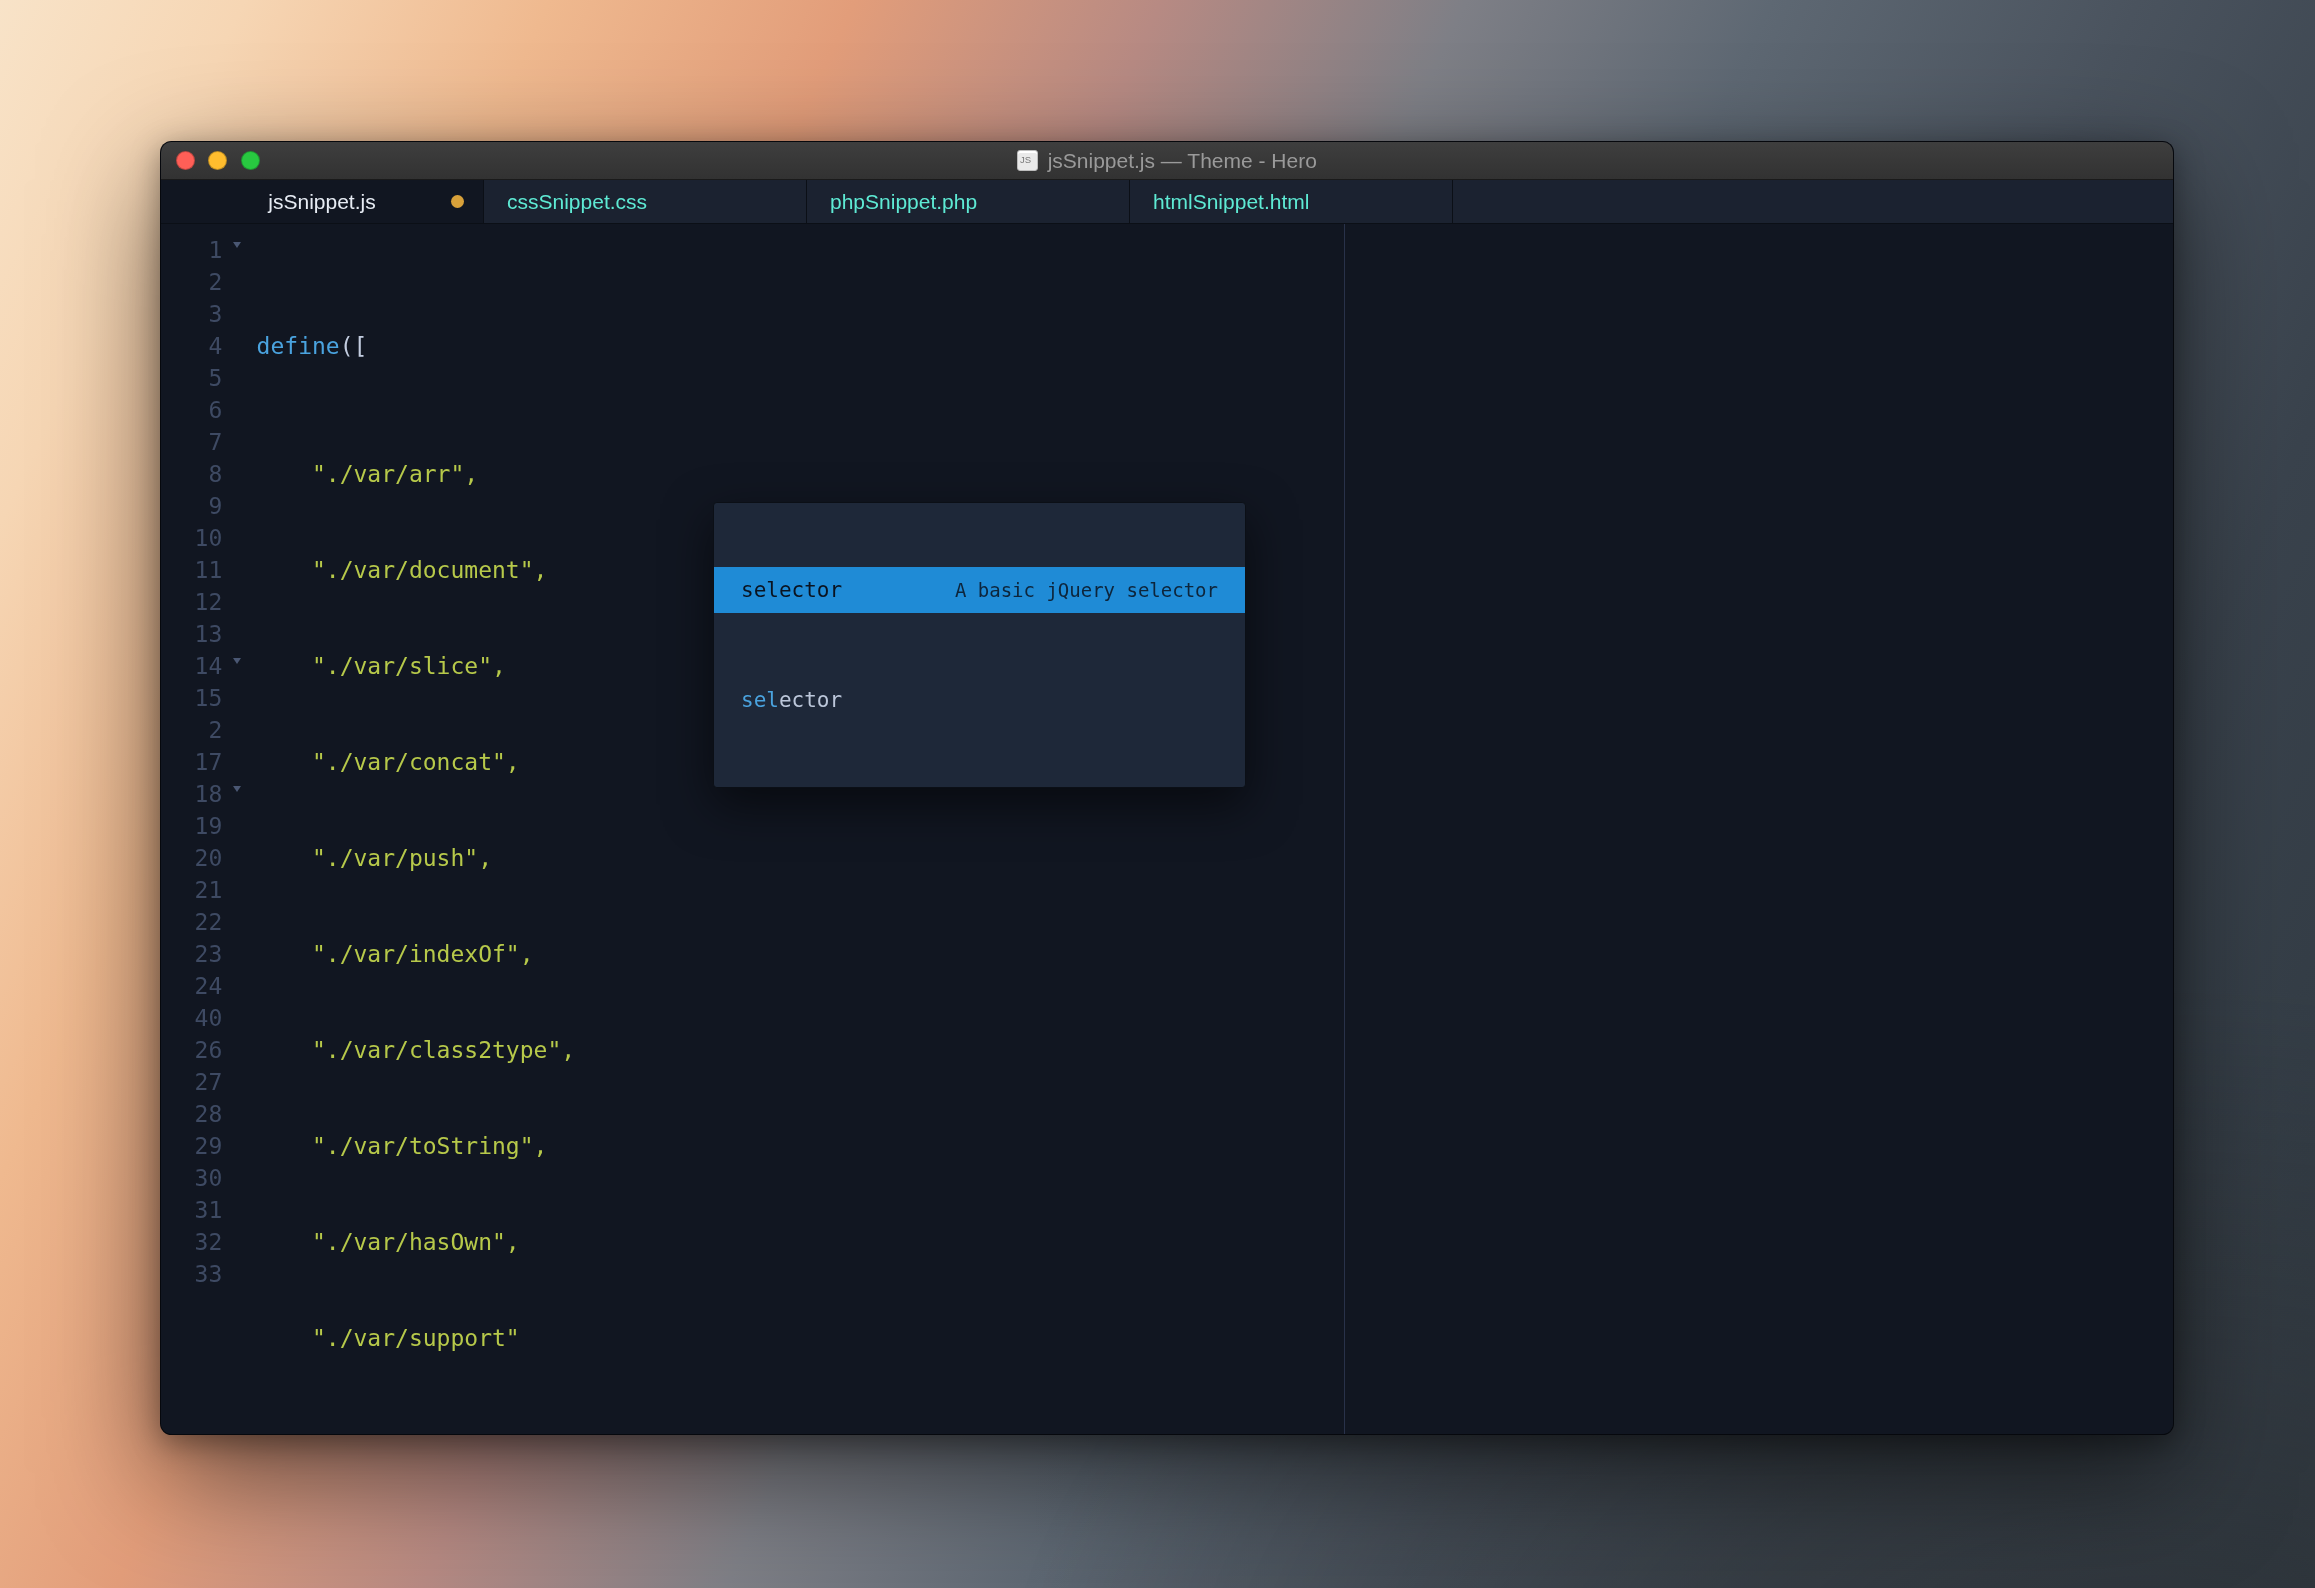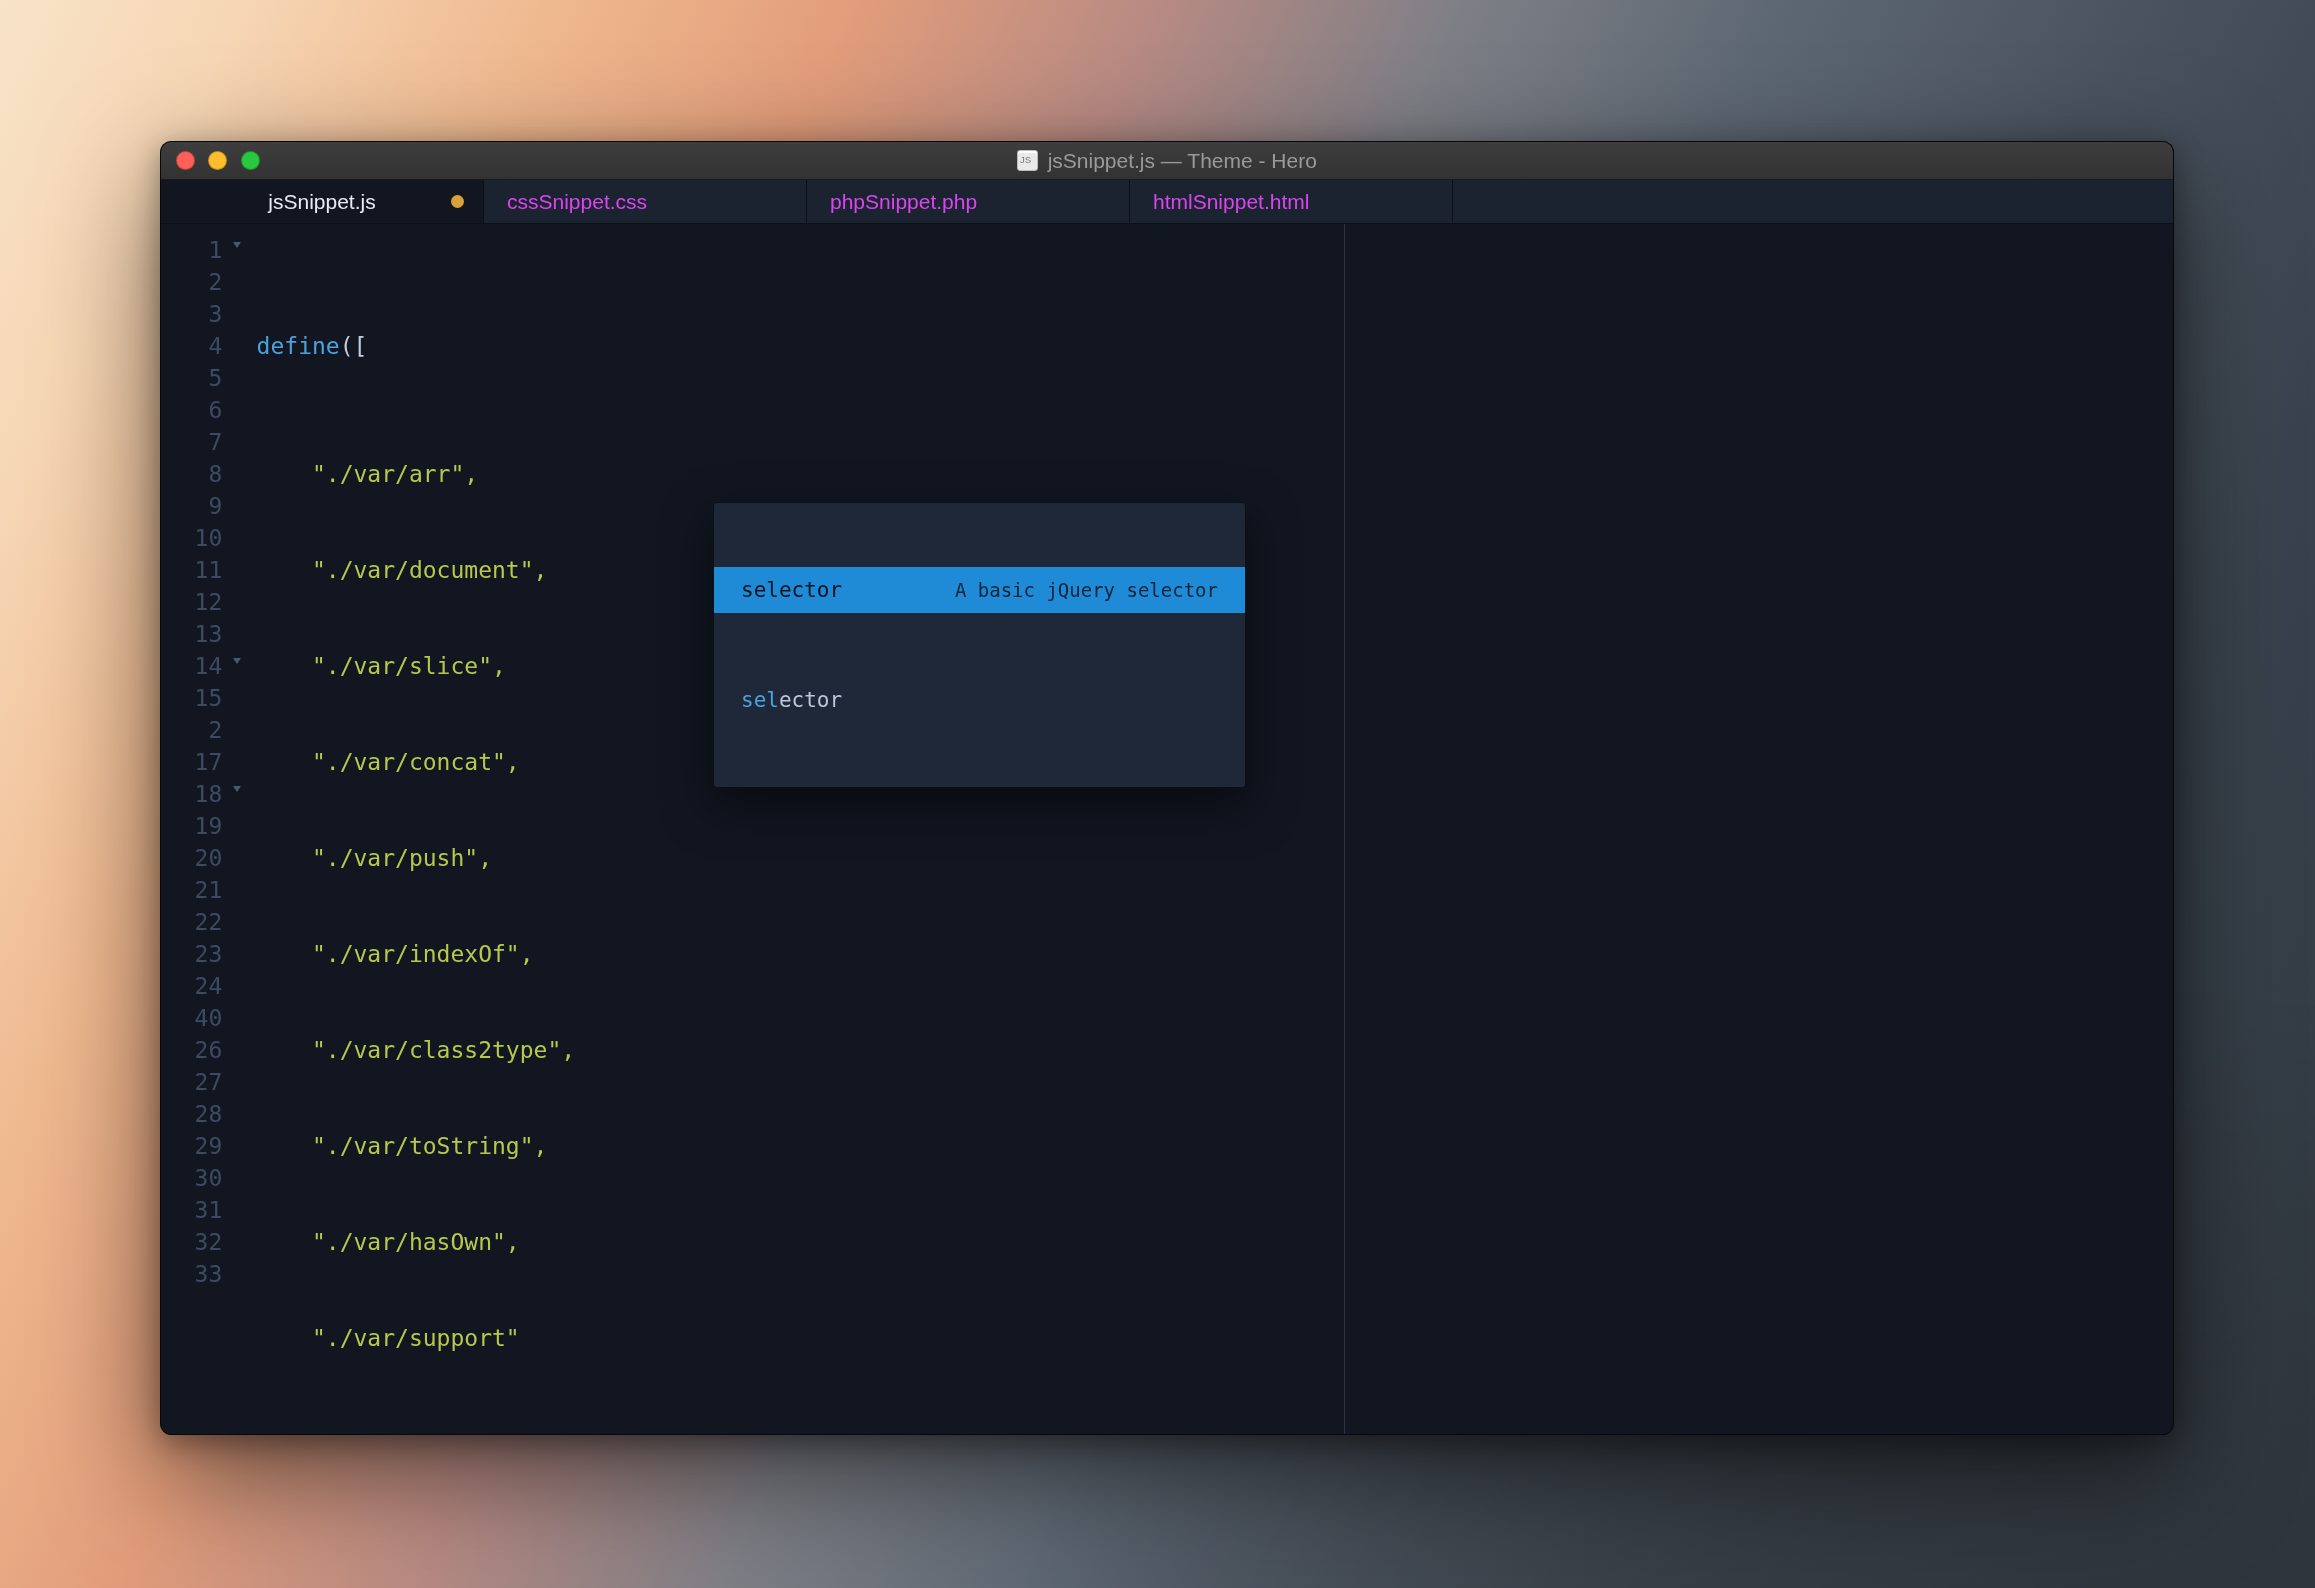--- a/index.html
+++ b/index.html
@@ -63,21 +63,21 @@
     content: "JS"; position: absolute; left: 1.9px; top: 2.9px;
     font-size: 9.5px; color: #777;
   }
 
   .tabbar {
     height: 44px; display: flex; background: #1b2230;
     border-bottom: 1px solid #0b0f16; flex-shrink: 0;
   }
   .tab {
     width: 323px; padding: 0 23px; display: flex; align-items: center;
-    color: #d946ef; font-size: 21px;
+    color: #5eead4; font-size: 21px;
     border-right: 1px solid #0b0f16;
     cursor: pointer; position: relative;
   }
   .tab.active { background: #111621; color: #e7ecf4; justify-content: center; }
   .tab .dirty {
     width: 13.3px; height: 13.3px; border-radius: 50%; background: #d8a13a;
     position: absolute; right: 19px;
   }
 
   .editor {

